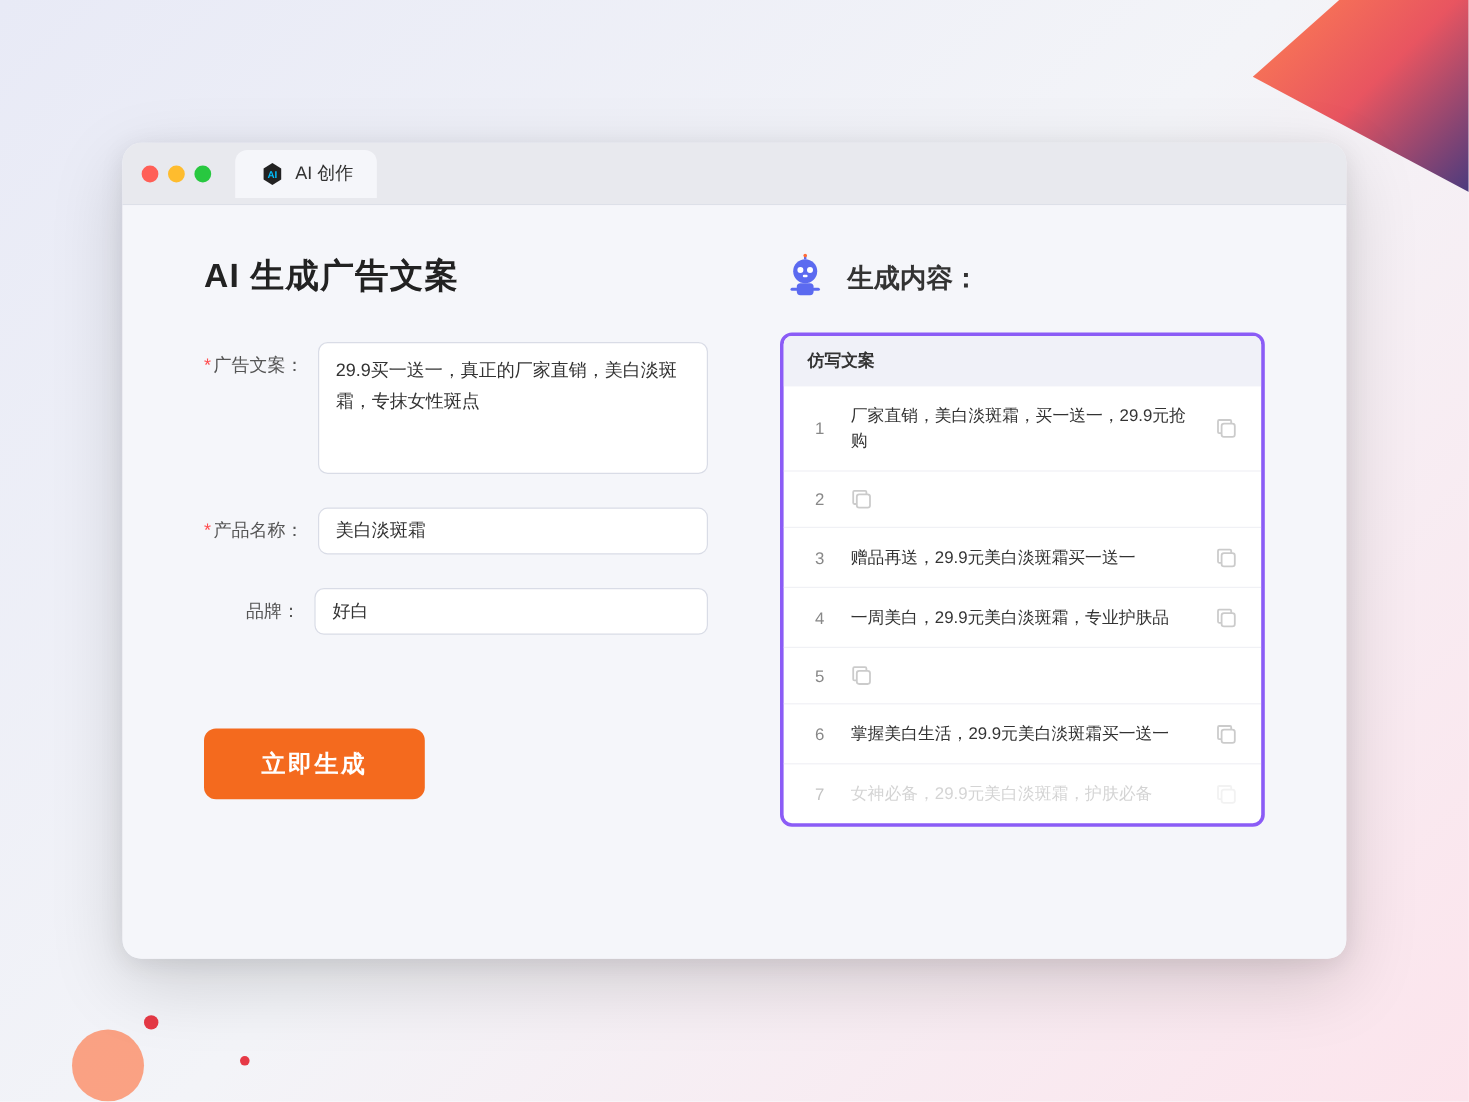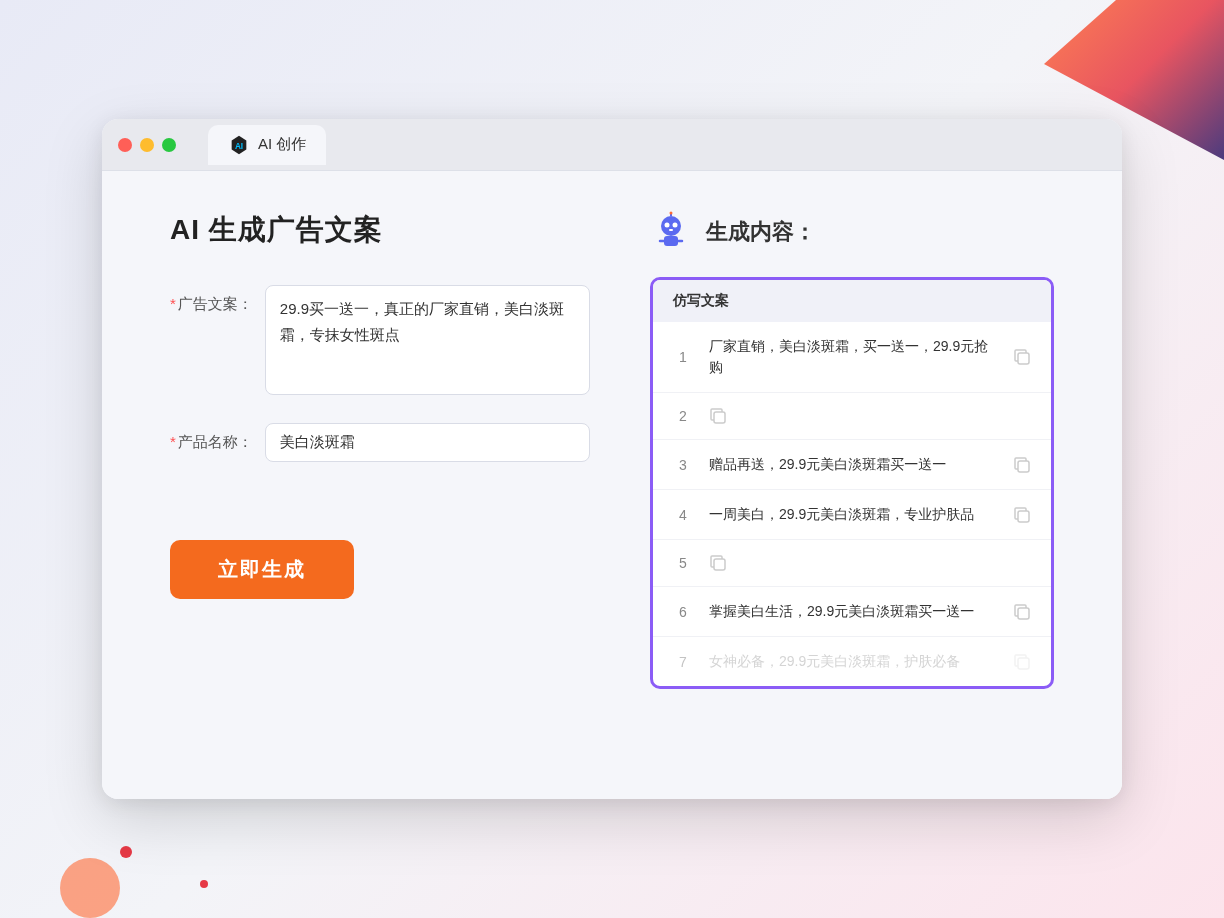--- a/index.html
+++ b/index.html
@@ -67,21 +67,21 @@
       position: relative;
     }
 
     
     .title-bar {
       background: #e8e9ee;
       height: 52px;
       display: flex;
       align-items: center;
       padding: 0 16px;
-      gap: 20px;
+      gap: 8px;
       border-bottom: 1px solid #dde0e8;
     }
 
     .traffic-lights {
       display: flex;
       gap: 8px;
       margin-right: 12px;
     }
 
     .traffic-light {
@@ -313,20 +313,24 @@
 
       
       <div class="form-group">
         <label class="form-label">
           <span class="required">*</span>产品名称：
         </label>
         <input type="text" class="form-input" value="美白淡斑霜" style="">
       </div>
 
       
+      <div class="form-group">
+        <label class="form-label">品牌：</label>
+        <input type="text" class="form-input" value="好白" style="">
+      </div>
 
       
       <button class="generate-btn">立即生成</button>
     </div>
 
     <div class="right-panel">
       <div class="right-header">
 
         <svg class="robot-icon" viewBox="0 0 42 42" fill="none">
           <circle cx="21" cy="15" r="10" fill="#5b6af0"></circle>

